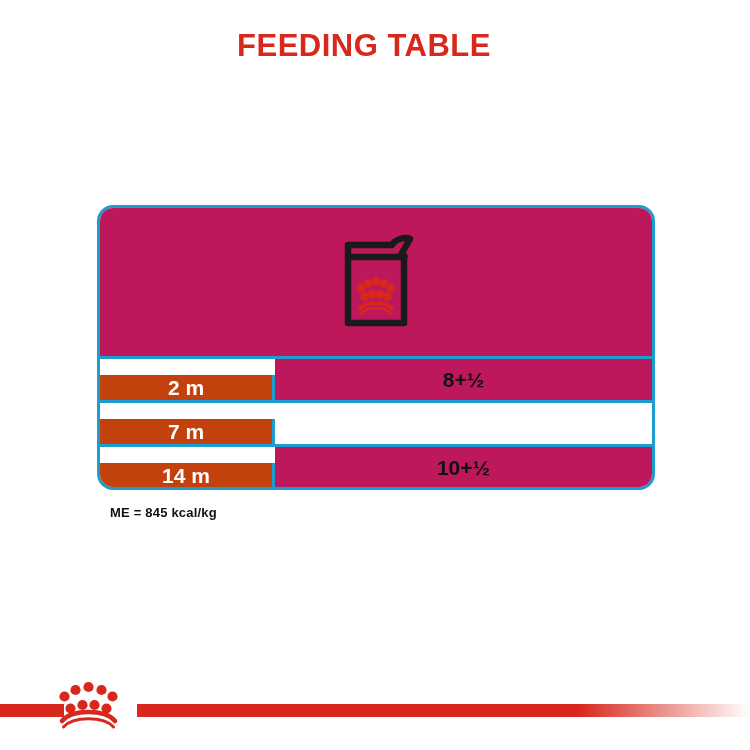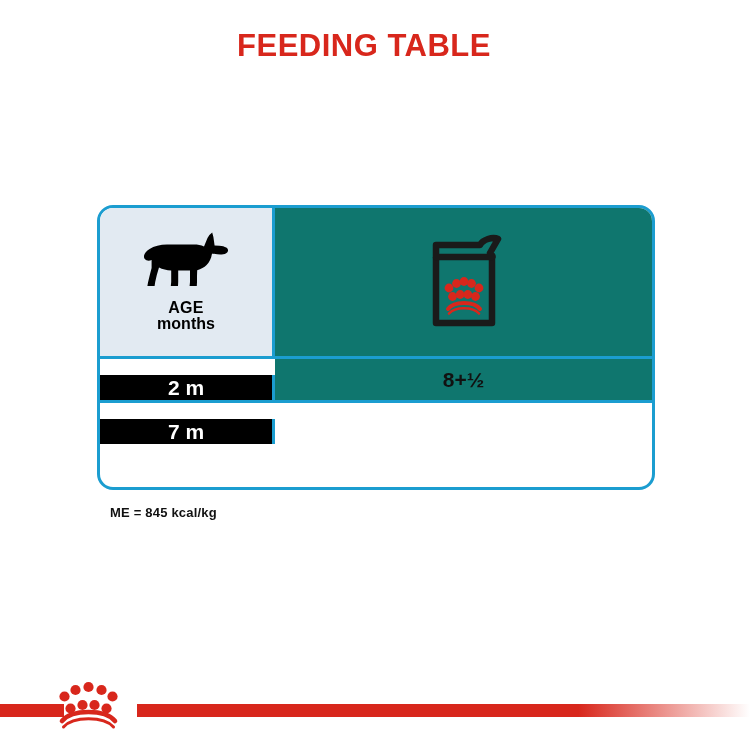--- a/index.html
+++ b/index.html
@@ -58,21 +58,21 @@
     justify-content: center;
     border-right: 3px solid #1B9DD0;
   }
 
   .col-value {
     flex: 1 1 auto;
     box-sizing: border-box;
     display: flex;
     align-items: center;
     justify-content: center;
-    background: #0f766e;
+    background: #be185d;
   }
 
   
   .row-header {
     height: 148px;
   }
   .row-header .col-age {
     background: #E2EAF2;
   }
 
@@ -99,21 +99,21 @@
   .pouch-icon {
     display: block;
   }
 
   
   .row-data {
     height: 44px;
     border-top: 3px solid #1B9DD0;
   }
   .row-data .col-age {
-    background: #000000;
+    background: #c2410c;
     color: #ffffff;
     font-size: 21px;
     font-weight: bold;
     justify-content: center;
     margin-top: 16px;
   }
   .row-data .col-value {
     color: #111111;
     font-size: 21px;
     font-weight: bold;
@@ -164,43 +164,20 @@
 </style>
 </head>
 <body>
 
 <div class="page-title">FEEDING TABLE</div>
 
 <div class="feeding-table">
 
   <div class="table-row row-header">
 
-    <div class="col-age">
-      <span class="dog-icon">
-        <svg width="86" height="56" viewBox="0 0 86 56" aria-hidden="true">
-          <path fill="#000000" d="M64.5,6.0 L61.0,14.5 C58.0,13.2 54.6,12.6 51.0,12.6
-            L24.0,12.6 C17.2,12.6 11.0,14.2 6.6,17.0 C3.4,19.0 1.4,21.4 1.0,23.8
-            C0.7,25.8 1.6,27.4 3.4,28.2 C4.9,28.9 6.8,28.8 8.6,28.0
-            L8.6,36.0 L6.8,43.0 L5.0,50.5 L4.4,54.0 L11.6,54.0 L12.2,50.0
-            L13.8,43.0 L16.0,35.6 C19.4,37.4 23.6,38.4 28.2,38.6
-            L28.2,44.0 L28.2,50.0 L27.8,54.0 L35.0,54.0 L35.2,50.0
-            L35.2,44.0 L35.2,38.6 L47.0,38.6 L47.0,44.0 L47.0,50.0
-            L46.6,54.0 L53.8,54.0 L54.0,50.0 L54.0,44.0 L54.2,38.2
-            C58.0,37.2 61.2,35.4 63.6,33.0 C66.6,30.0 68.4,26.0 69.0,21.4
-            L71.0,21.8 C74.4,22.4 77.6,22.6 80.2,22.2 C82.6,21.8 84.2,20.8 84.8,19.4
-            C85.4,18.0 84.8,16.6 83.2,15.6 C81.6,14.6 79.2,14.0 76.4,13.8
-            L71.6,13.5 L70.4,5.0 L69.2,0.6 L66.4,3.0 Z"></path>
-          <path fill="#000000" d="M70.0,17.6 a2.0,2.0 0 1,0 0.1,0 Z"></path>
-        </svg>
-      </span>
-      <span class="age-label">
-        <span class="age-word">AGE</span>
-        <span class="age-unit">months</span>
-      </span>
-    </div>
 
     <div class="col-value">
       <span class="pouch-icon">
         <svg width="92" height="98" viewBox="0 0 92 98" aria-hidden="true">
 
           <path fill="none" stroke="#1A1A1A" stroke-width="6.5" stroke-linejoin="round" d="M18,26 L18,92 L74,92 L74,26"></path>
 
           <path fill="none" stroke="#1A1A1A" stroke-width="6.5" stroke-linejoin="round" d="M18,26 L18,14 L62,14 C62,14 64,10 70,8 C76,6 80,8 80,8
                    L72,22 C72,22 76,26 74,26 L18,26 Z"></path>
 
@@ -226,20 +203,24 @@
 
   <div class="table-row row-data">
     <div class="col-age">2 m</div>
     <div class="col-value">8+½</div>
   </div>
 
   <div class="table-row row-data">
     <div class="col-age">7 m</div>
   </div>
 
+  <div class="table-row row-data">
+    <div class="col-age">14 m</div>
+    <div class="col-value">10+½</div>
+  </div>
 
 </div>
 
 <div class="footnote">ME = 845 kcal/kg</div>
 
 <div class="brand-bar">
   <div class="brand-bar-left"></div>
   <div class="brand-bar-right"></div>
 </div>
 

